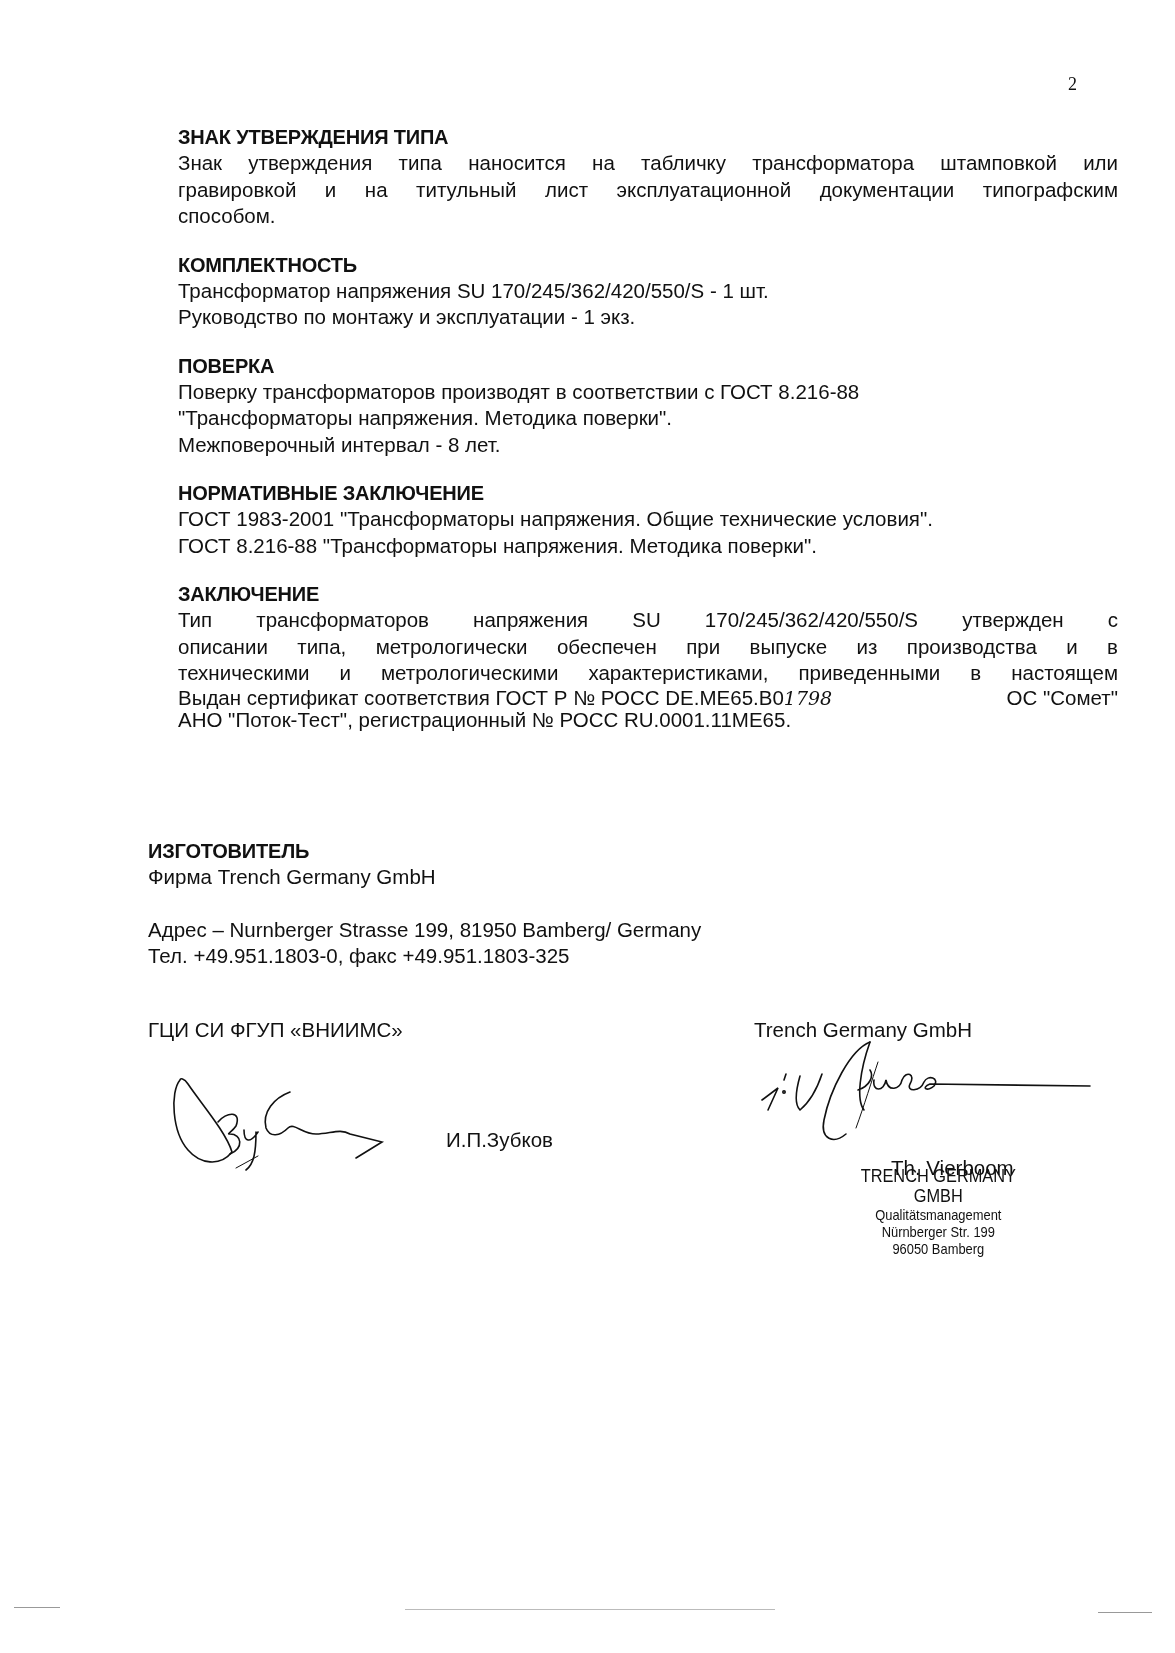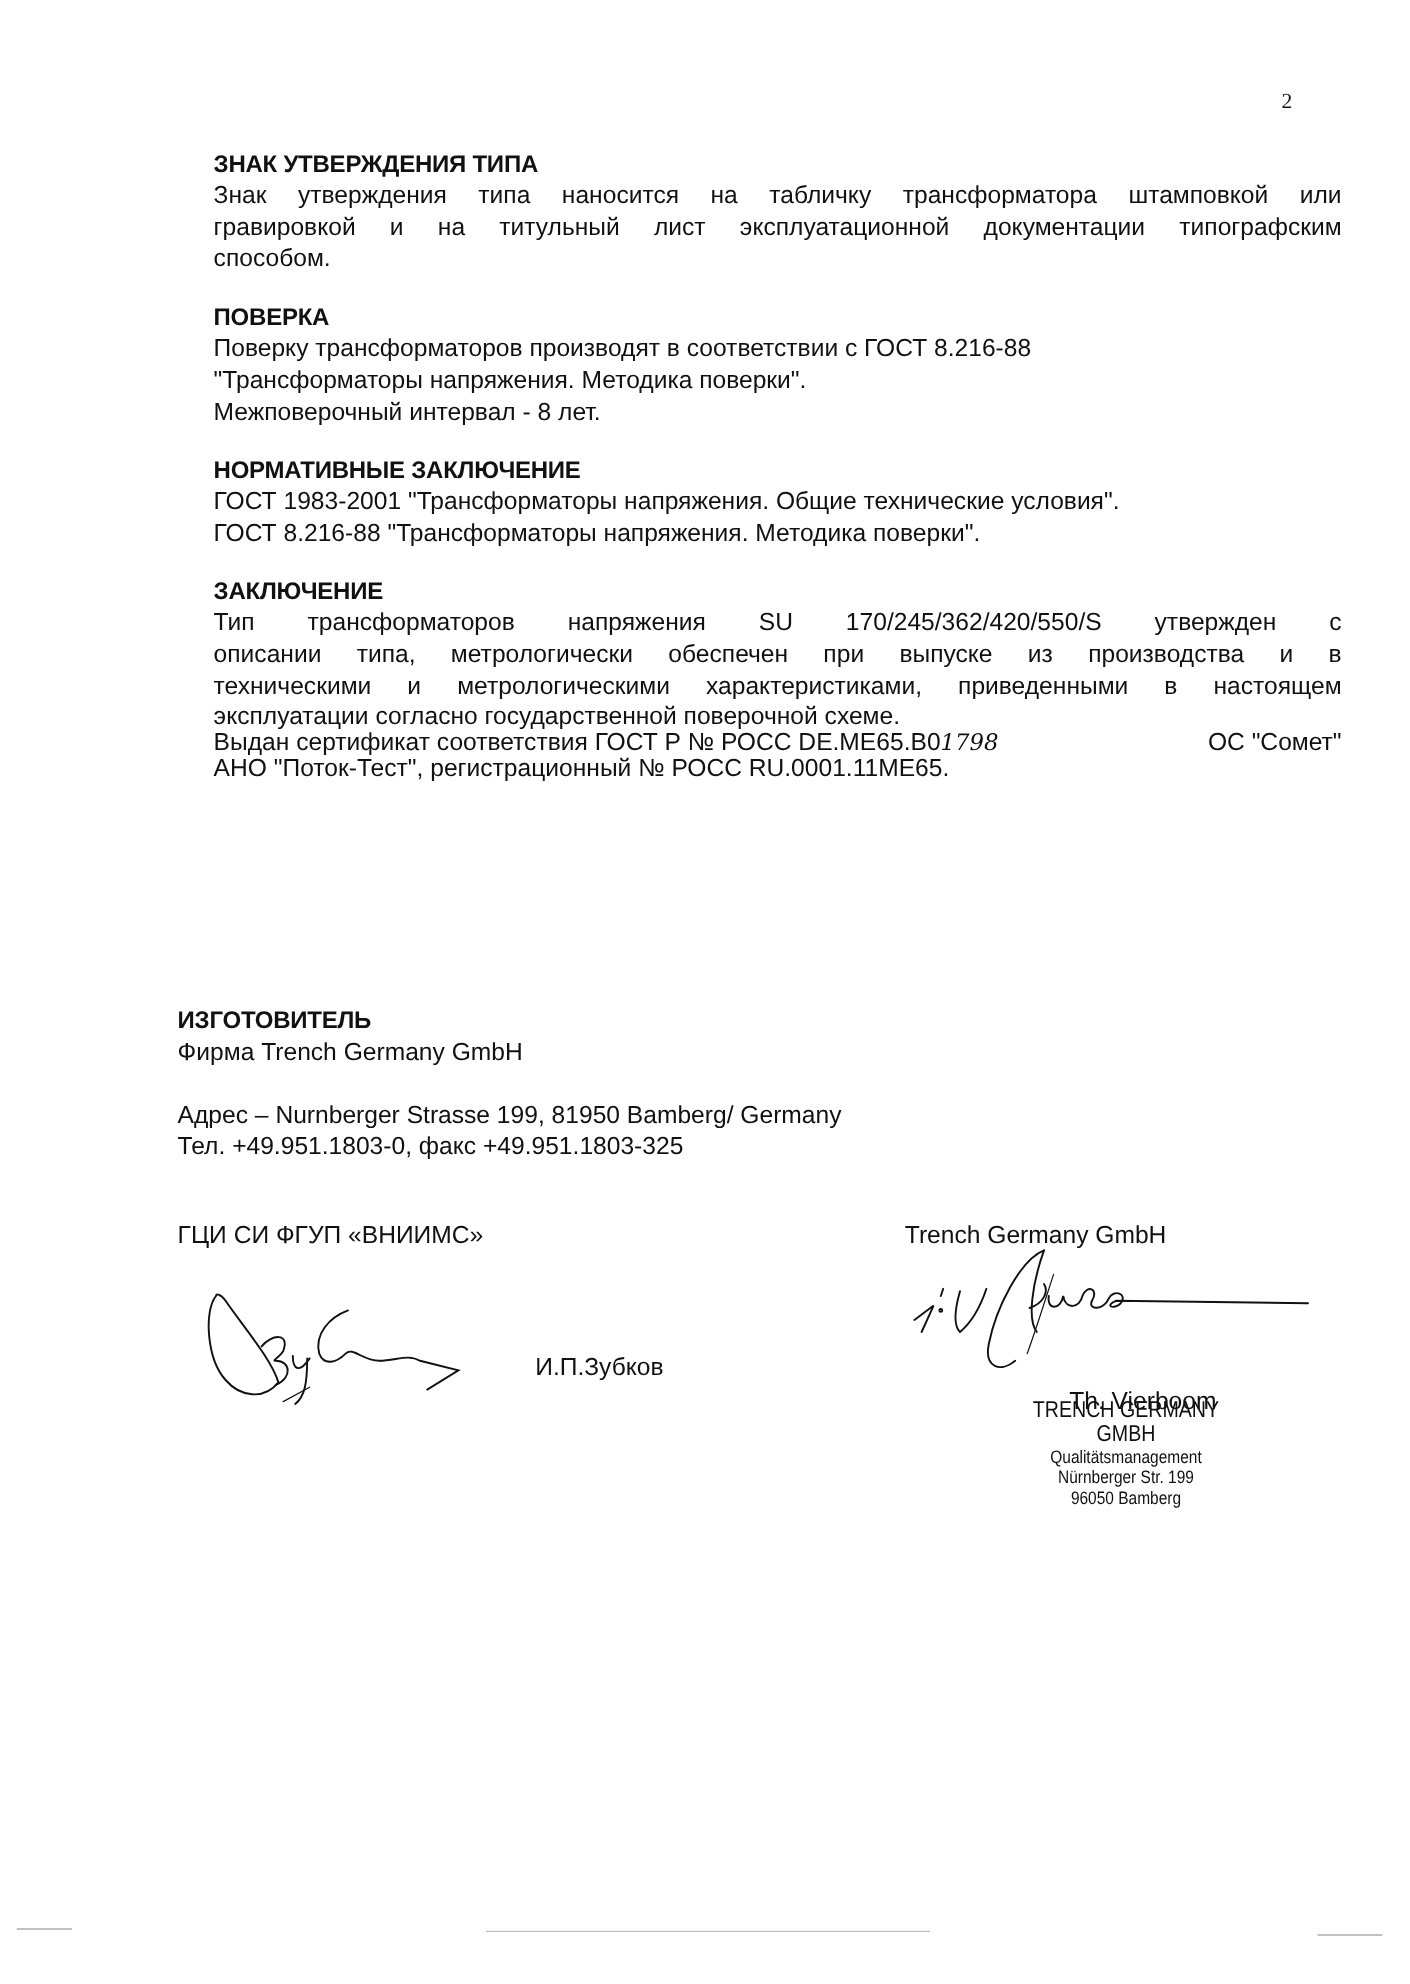--- a/index.html
+++ b/index.html
@@ -125,40 +125,44 @@
 
 <div class="content">
 
   <div class="section">
     <div class="section-title">ЗНАК УТВЕРЖДЕНИЯ ТИПА</div>
     <div class="line justify">Знак утверждения типа наносится на табличку трансформатора штамповкой или</div>
     <div class="line justify">гравировкой и на титульный лист эксплуатационной документации типографским</div>
     <div class="line">способом.</div>
   </div>
 
+  <div class="section">
+    <div class="section-title">КОМПЛЕКТНОСТЬ</div>
+    <div class="line">Трансформатор напряжения SU 170/245/362/420/550/S - 1 шт.</div>
+    <div class="line">Руководство по монтажу и эксплуатации - 1 экз.</div>
+  </div>
 
   <div class="section">
     <div class="section-title">ПОВЕРКА</div>
     <div class="line">Поверку трансформаторов производят в соответствии с ГОСТ 8.216-88</div>
     <div class="line">"Трансформаторы напряжения. Методика поверки".</div>
     <div class="line">Межповерочный интервал - 8 лет.</div>
   </div>
 
   <div class="section">
     <div class="section-title">НОРМАТИВНЫЕ ЗАКЛЮЧЕНИЕ</div>
     <div class="line">ГОСТ 1983-2001 "Трансформаторы напряжения. Общие технические условия".</div>
     <div class="line">ГОСТ 8.216-88 "Трансформаторы напряжения. Методика поверки".</div>
   </div>
 
   <div class="section">
     <div class="section-title">ЗАКЛЮЧЕНИЕ</div>
     <div class="line justify">Тип трансформаторов напряжения SU 170/245/362/420/550/S утвержден с</div>
     <div class="line justify">описании типа, метрологически обеспечен при выпуске из производства и в</div>
     <div class="line justify">техническими и метрологическими характеристиками, приведенными в настоящем</div>
-    <div class="line tight">эксплуатации согласно государственной поверочной схеме.</div>
     <div class="line tight cert-row">
       <span>Выдан сертификат соответствия ГОСТ Р № РОСС DE.ME65.B0</span><span class="handwritten">1798</span>
       <span class="cert-right">ОС "Сомет"</span>
     </div>
     <div class="line tight">АНО "Поток-Тест", регистрационный № РОСС RU.0001.11ME65.</div>
   </div>
 
 </div>
 
 <div class="maker">

